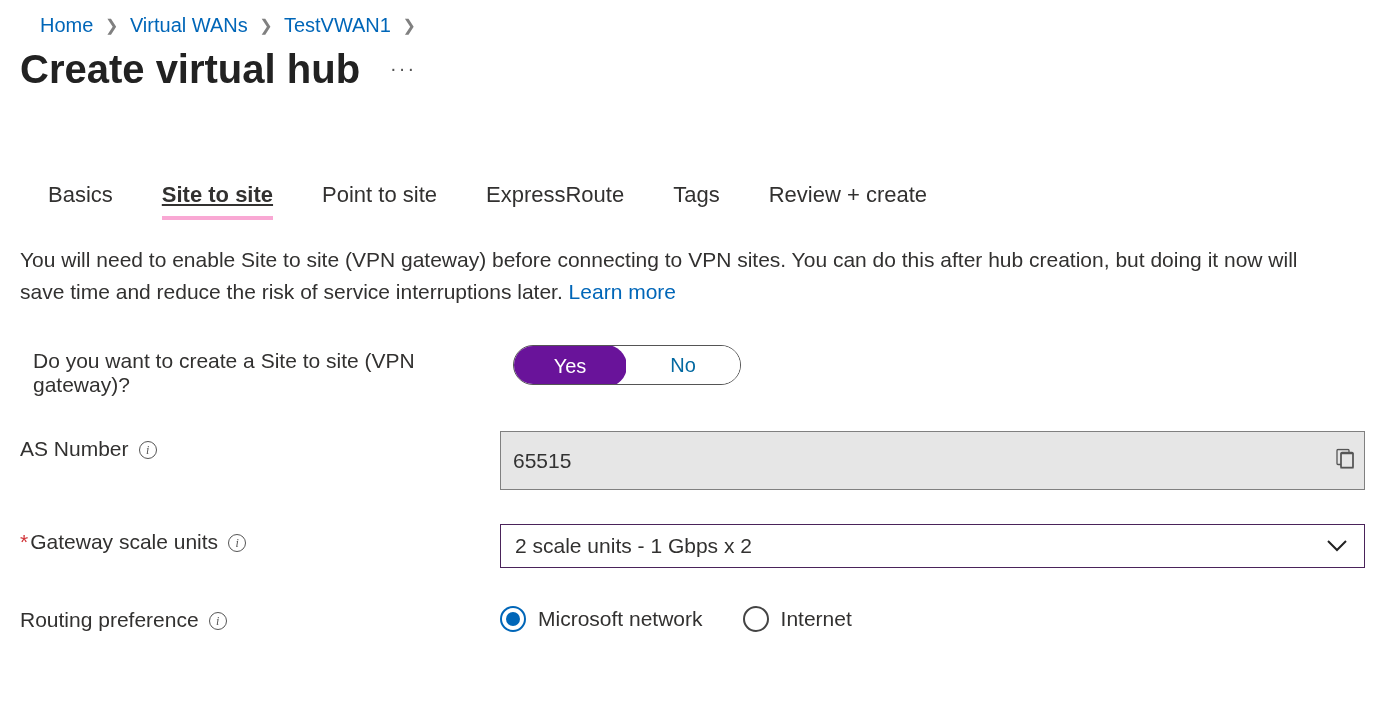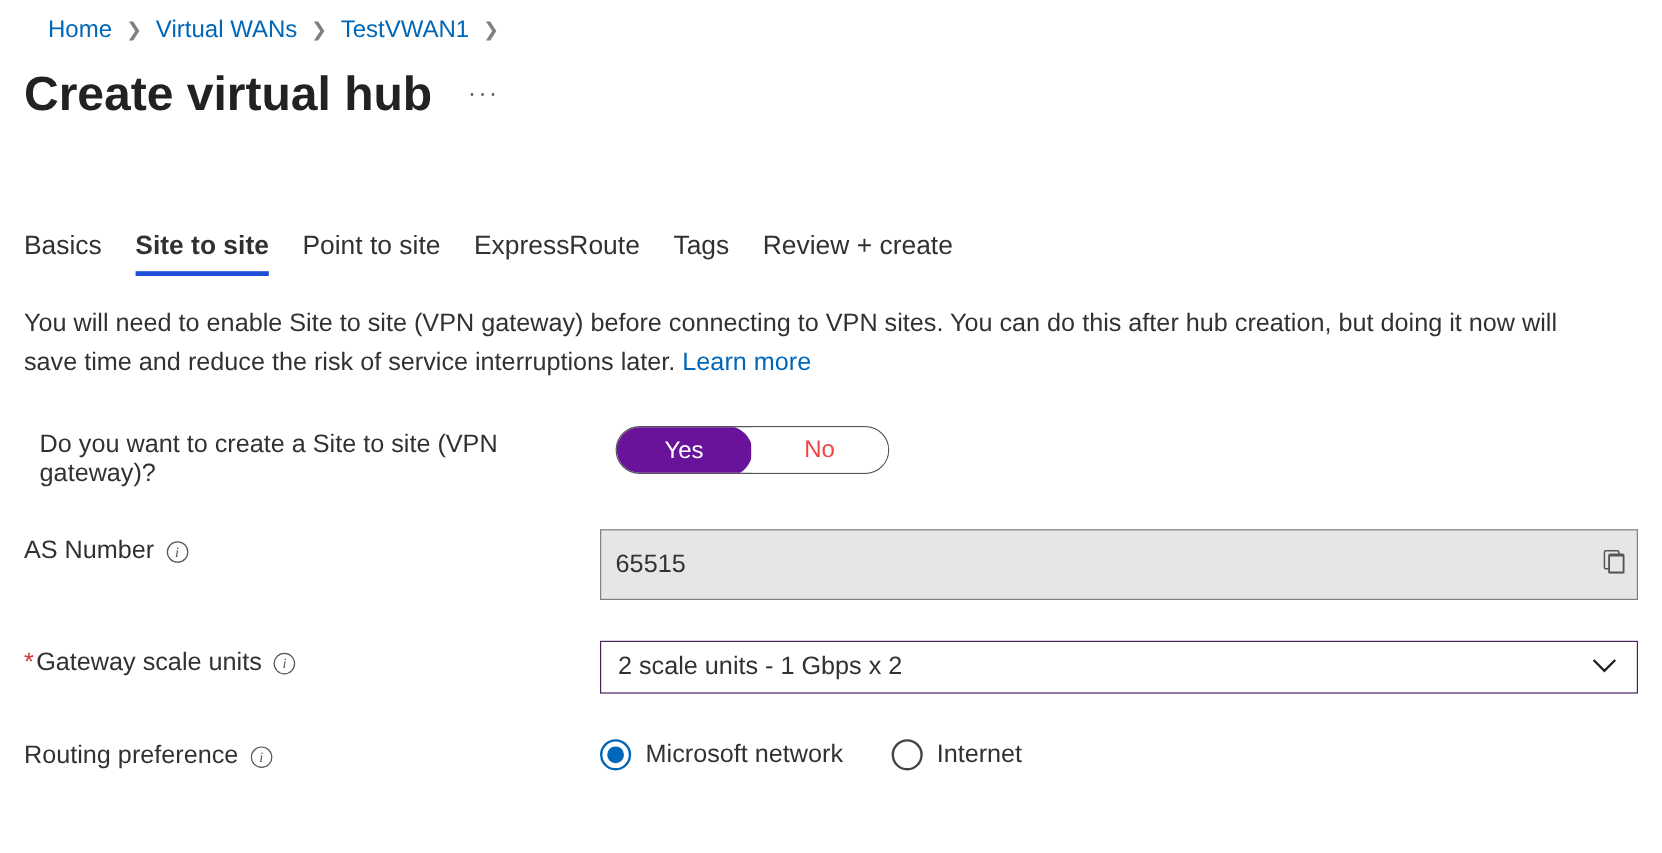--- a/index.html
+++ b/index.html
@@ -24,51 +24,52 @@
   .breadcrumb .sep {
     color: #808080;
     margin: 0 6px;
     font-size: 16px;
     position: relative;
     top: -1px;
   }
   .title-row {
     display: flex;
     gap: 30px;
-    margin-top: 10px;
     margin-bottom: 90px;
   }
   h1 {
     font-size: 40px;
     font-weight: 600;
     margin: 0;
     color: #222;
   }
   .ellipsis-btn {
     font-size: 20px;
     color: #555;
     cursor: pointer;
     letter-spacing: 2px;
     padding-top:10px;
   }
   .tabs {
     display: flex;
-    gap: 28px;
+    gap: 49px;
     margin-bottom: 24px;
+    margin-left: 28px;
   }
   .tab {
     font-size: 22px;
     color: #323130;
     padding-bottom: 8px;
     cursor: pointer;
     border-bottom: 4px solid transparent;
   }
   .tab.active {
     font-weight: 600;
-    border-bottom: 4px solid #1d4ed8;
+    border-bottom: 4px solid #f9a8d4;
+    text-decoration: underline;
   }
   .intro {
     font-size: 21px;
     line-height: 1.5;
     margin-bottom: 38px;
     max-width: 1300px;
   }
   .intro a {
     color: #0066b8;
     text-decoration: none;
@@ -118,21 +119,21 @@
     overflow: hidden;
     height: 40px;
   }
   .pill {
     width: 114px;
     display: flex;
     align-items: center;
     justify-content: center;
     font-size: 20px;
     cursor: pointer;
-    color: #ef4444;
+    color: #0369a1;
     background: #fff;
   }
   .pill.selected {
     background: #69139a;
     color: #fff;
     border-radius: 22px;
     margin: -1px;
     height: 42px;
   }
   

